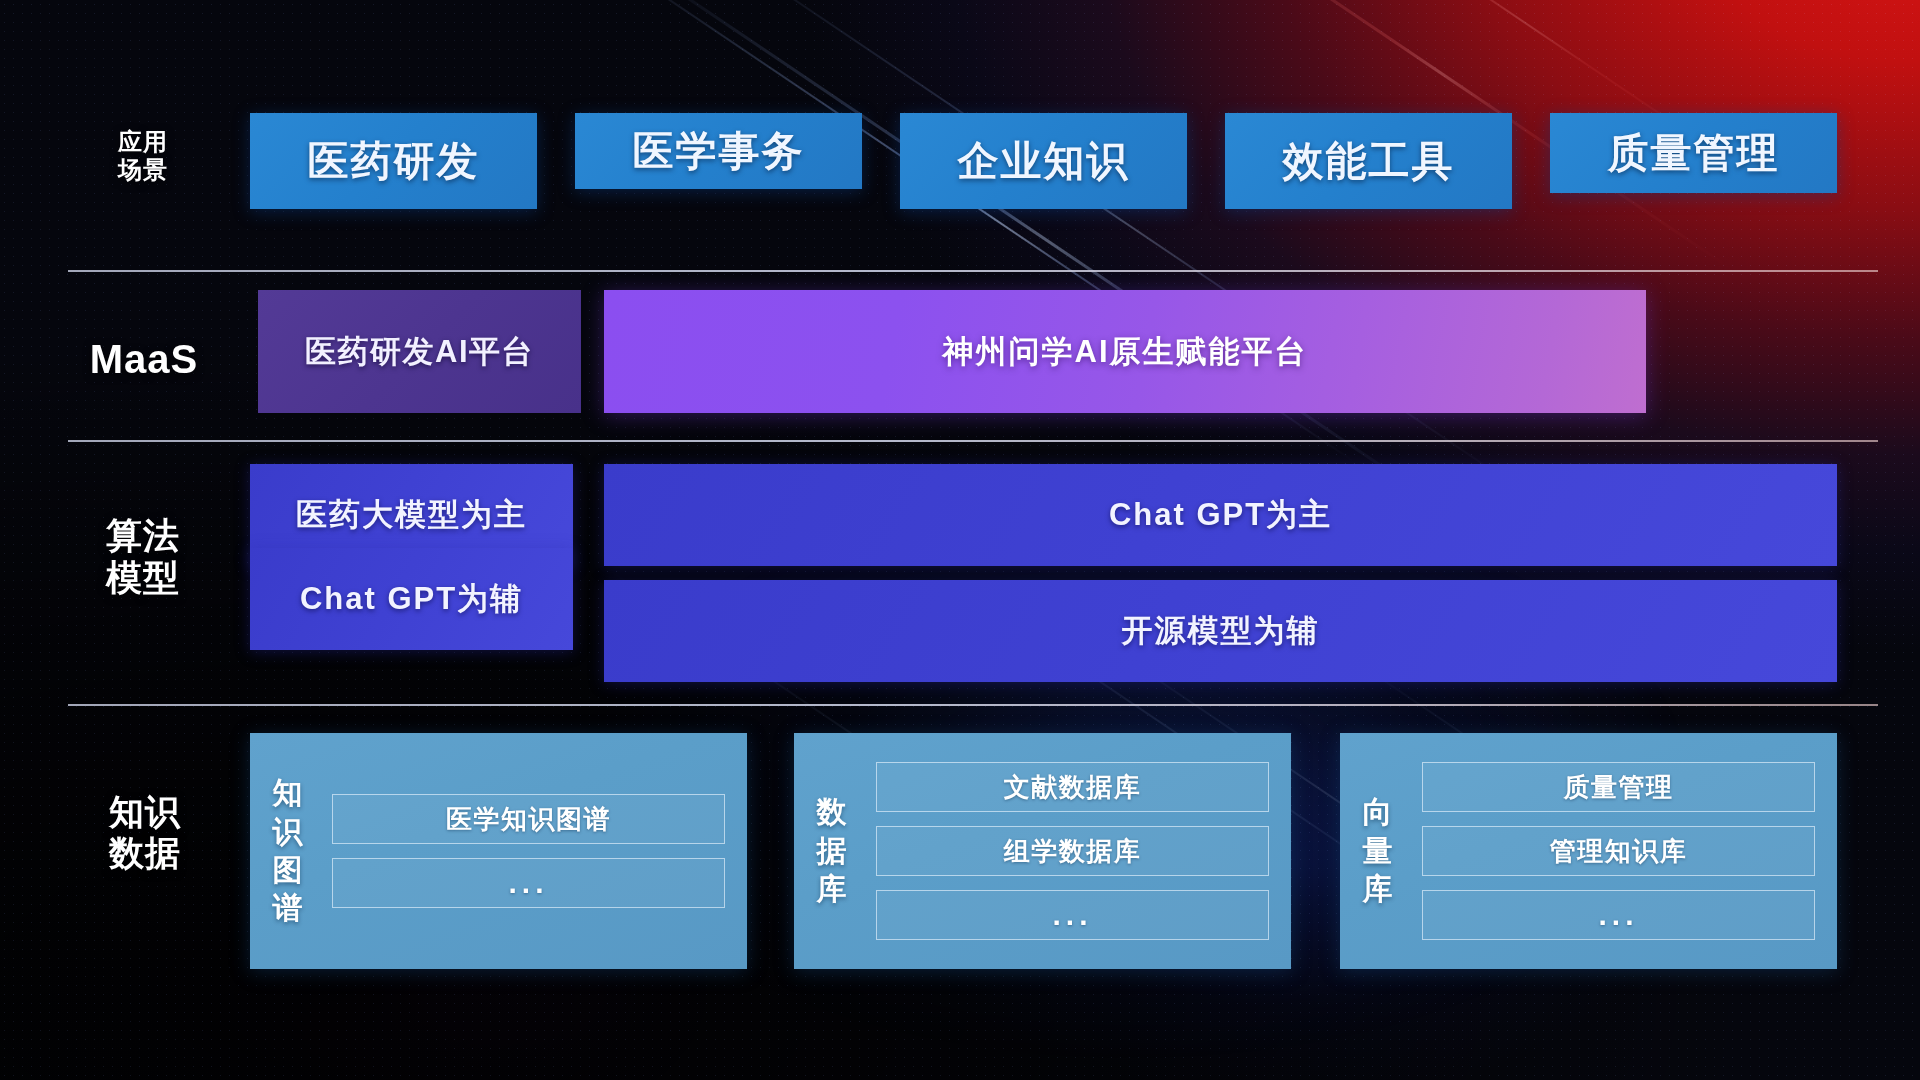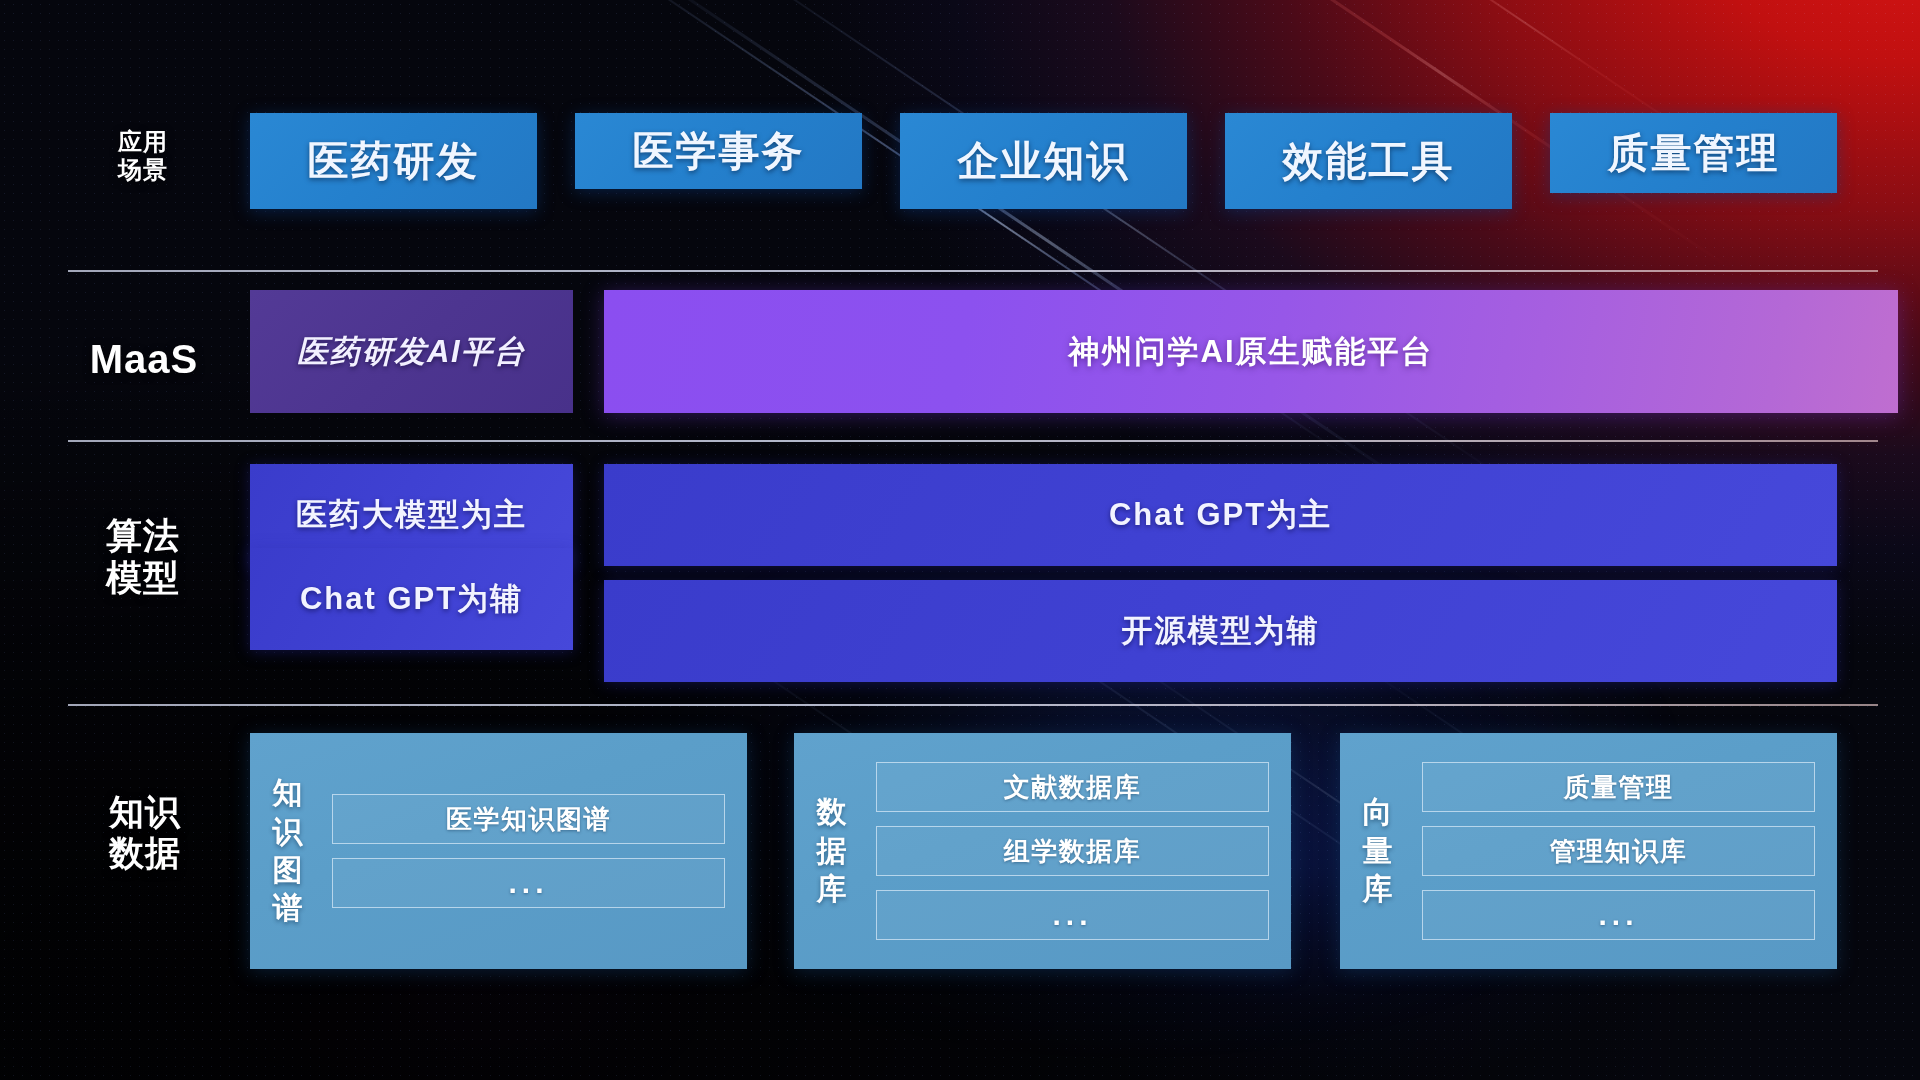--- a/index.html
+++ b/index.html
@@ -180,22 +180,22 @@
   <div class="appbox" style="left:250px;top:113px;width:287px;height:96px;">医药研发</div>
   <div class="appbox" style="left:575px;top:113px;width:287px;height:76px;">医学事务</div>
   <div class="appbox" style="left:900px;top:113px;width:287px;height:96px;">企业知识</div>
   <div class="appbox" style="left:1225px;top:113px;width:287px;height:96px;">效能工具</div>
   <div class="appbox" style="left:1550px;top:113px;width:287px;height:80px;">质量管理</div>
 
   <div class="rowlabel" style="left:70px;top:336px;width:148px;font-size:40px;">
     <div>MaaS</div>
   </div>
 
-  <div class="maas-dark" style="left:250px;top:290px;width:323px;height:123px;font-style:italic;">医药研发AI平台</div>
-  <div class="maas-wide" style="left:604px;top:290px;width:1294px;height:123px;">神州问学AI原生赋能平台</div>
+  <div class="maas-dark" style="left:258px;top:290px;width:323px;height:123px;">医药研发AI平台</div>
+  <div class="maas-wide" style="left:604px;top:290px;width:1042px;height:123px;">神州问学AI原生赋能平台</div>
 
   <div class="rowlabel" style="left:78px;top:515px;width:130px;font-size:36px;">
     <div>算法</div>
     <div>模型</div>
   </div>
 
   <div class="algobox" style="left:604px;top:464px;width:1233px;height:102px;">Chat GPT为主</div>
   <div class="algobox" style="left:250px;top:464px;width:323px;height:102px;">医药大模型为主</div>
   <div class="algobox" style="left:250px;top:548px;width:323px;height:102px;">Chat GPT为辅</div>
   <div class="algobox" style="left:604px;top:580px;width:1233px;height:102px;">开源模型为辅</div>

